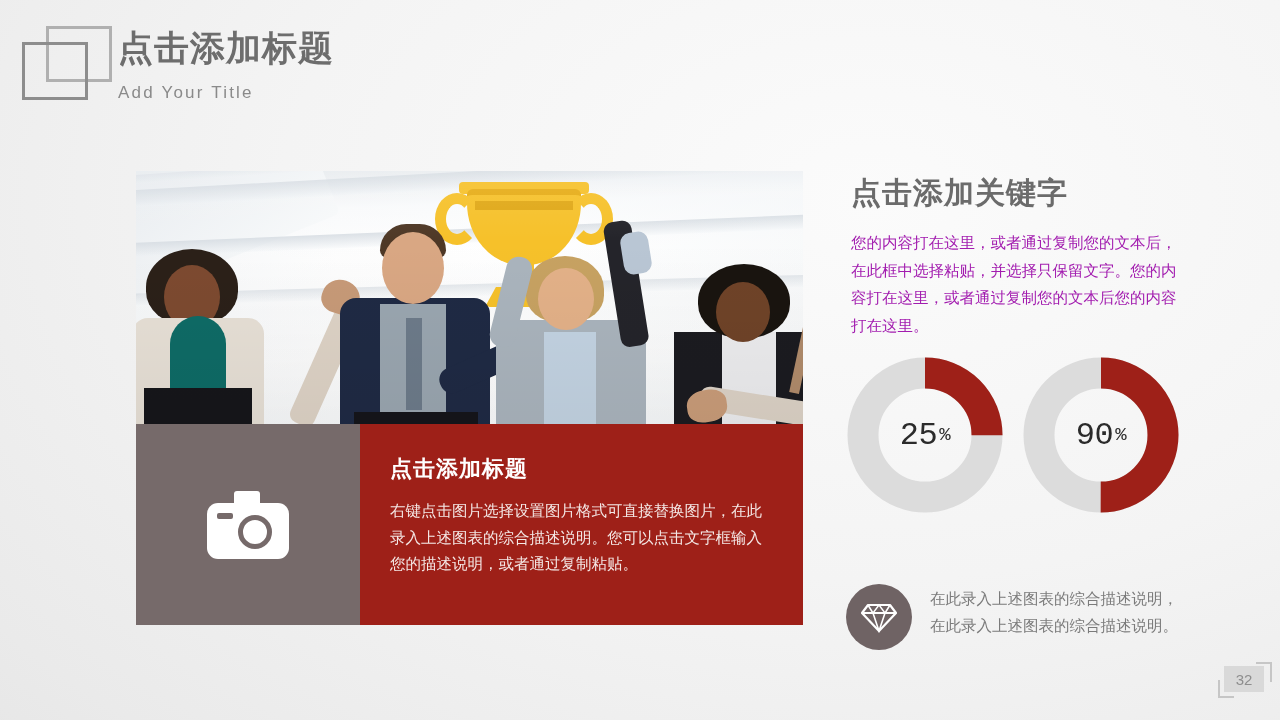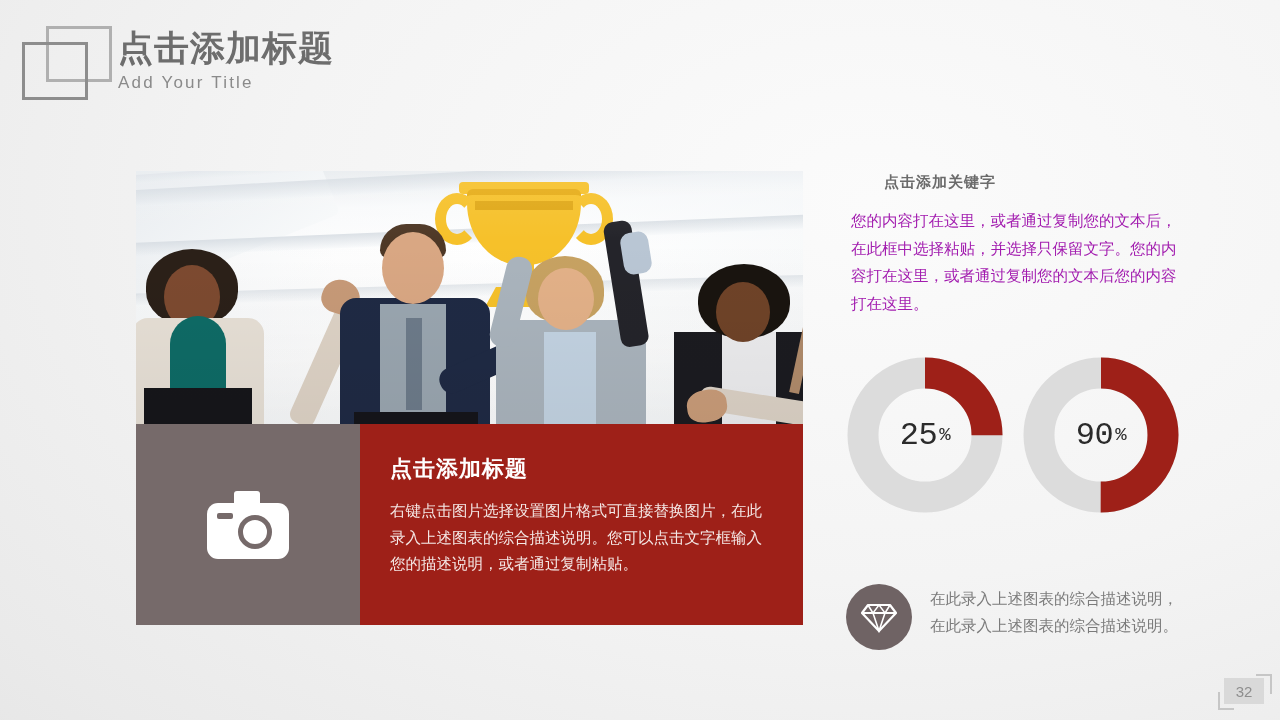--- a/index.html
+++ b/index.html
@@ -19,21 +19,21 @@
   #logo-mark .sq-back{ left:28px;  top:2px;  width:66px; height:56px; border-color:#b0b0b0; }
   #logo-mark .sq-front{ left:4px;  top:18px; width:66px; height:58px; border-color:#8d8d8d; }
 
   #title-block{ position:absolute; left:118px; top:28px; }
   #main-title{
     font-size:35px; font-weight:bold; color:#6d6d6d;
     letter-spacing:1px; line-height:1.18;
     font-family:"DejaVu Sans","Liberation Sans",sans-serif;
   }
   #main-subtitle{
-    margin-top:4px; font-size:17px; color:#8a8a8a;
+    margin-top:14px; font-size:17px; color:#8a8a8a;
     letter-spacing:2.2px; font-weight:400;
   }
 
   
   #left-block{ position:absolute; left:136px; top:171px; width:667px; height:454px; }
 
   #photo{
     position:absolute; left:0; top:0; width:667px; height:253px;
     overflow:hidden; background:#eef1f3;
   }
@@ -201,23 +201,22 @@
     font-family:"DejaVu Sans","Liberation Sans",sans-serif;
   }
   #caption-body{
     font-size:15.5px; line-height:1.72; color:#f4e7e5;
     font-family:"DejaVu Sans","Liberation Sans",sans-serif;
   }
 
   
   #right-col{ position:absolute; left:851px; top:173px; width:330px; }
   #kw-title{
-    font-size:15px; font-weight:bold; color:#6b6b6b; letter-spacing:1px;
+    font-size:30px; font-weight:bold; color:#6b6b6b; letter-spacing:1px;
     font-family:"DejaVu Sans","Liberation Sans",sans-serif;
-    margin-left:33px;
   }
   #kw-body{
     margin-top:17px; font-size:15.5px; line-height:1.78; color:#a21caf;
     font-family:Liberation Mono, monospace;
   }
 
   #donuts{ position:absolute; left:846px; top:356px; width:340px; height:158px; }
   .donut{ position:absolute; top:0; width:158px; height:158px; }
   .donut.d0{ left:0; }
   .donut.d1{ left:176px; }
@@ -233,21 +232,21 @@
   #gem-badge{
     flex:0 0 auto; width:66px; height:66px; border-radius:50%;
     background:#6f6364; display:flex; align-items:center; justify-content:center;
   }
   #note-text{
     font-size:15.5px; line-height:1.74; color:#7b7b7b; padding-top:2px;
     font-family:"DejaVu Sans","Liberation Sans",sans-serif;
   }
 
   
-  #page-num{ position:absolute; right:6px; bottom:4px; width:64px; height:42px; }
+  #page-num{ position:absolute; right:6px; bottom:16px; width:64px; height:42px; }
   #page-num .chip{
     position:absolute; left:14px; top:4px; width:40px; height:26px;
     background:#d9d9d9; display:flex; align-items:center; justify-content:center;
     font-size:15px; color:#8e8e8e;
   }
   #page-num .brk-tr{
     position:absolute; right:2px; top:0; width:16px; height:20px;
     border-top:2px solid #c6c6c6; border-right:2px solid #c6c6c6;
   }
   #page-num .brk-bl{

